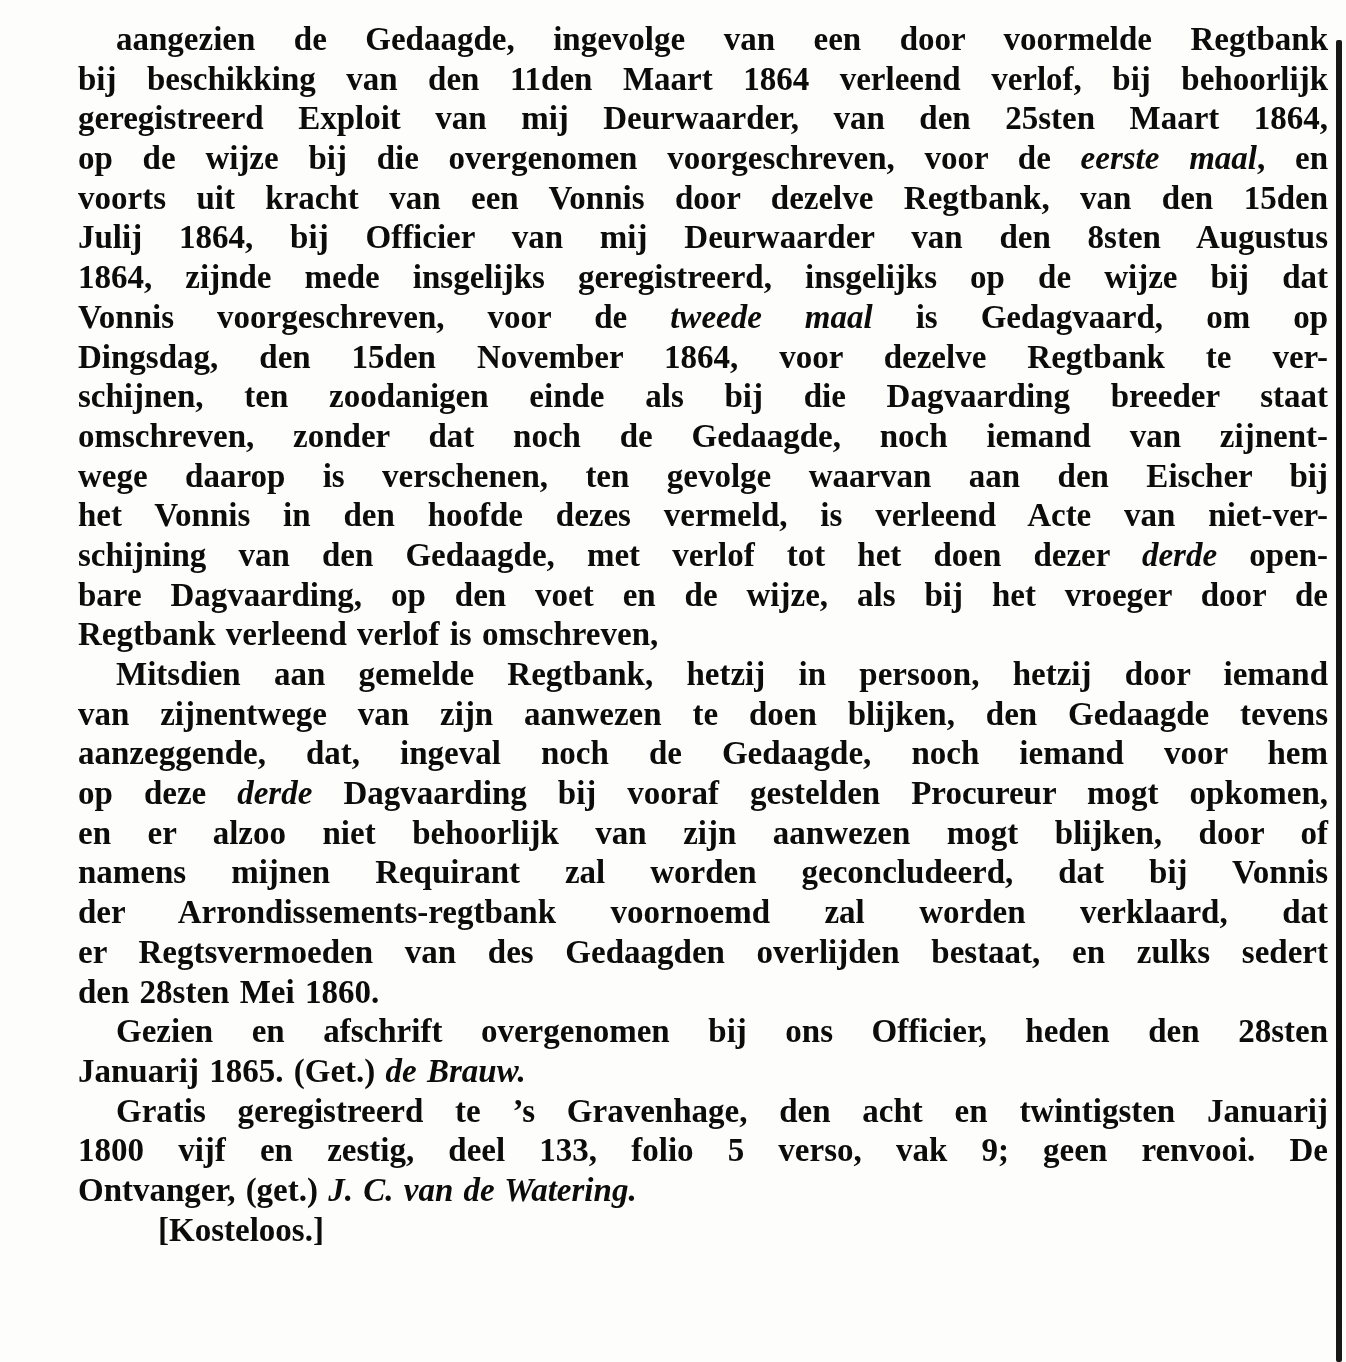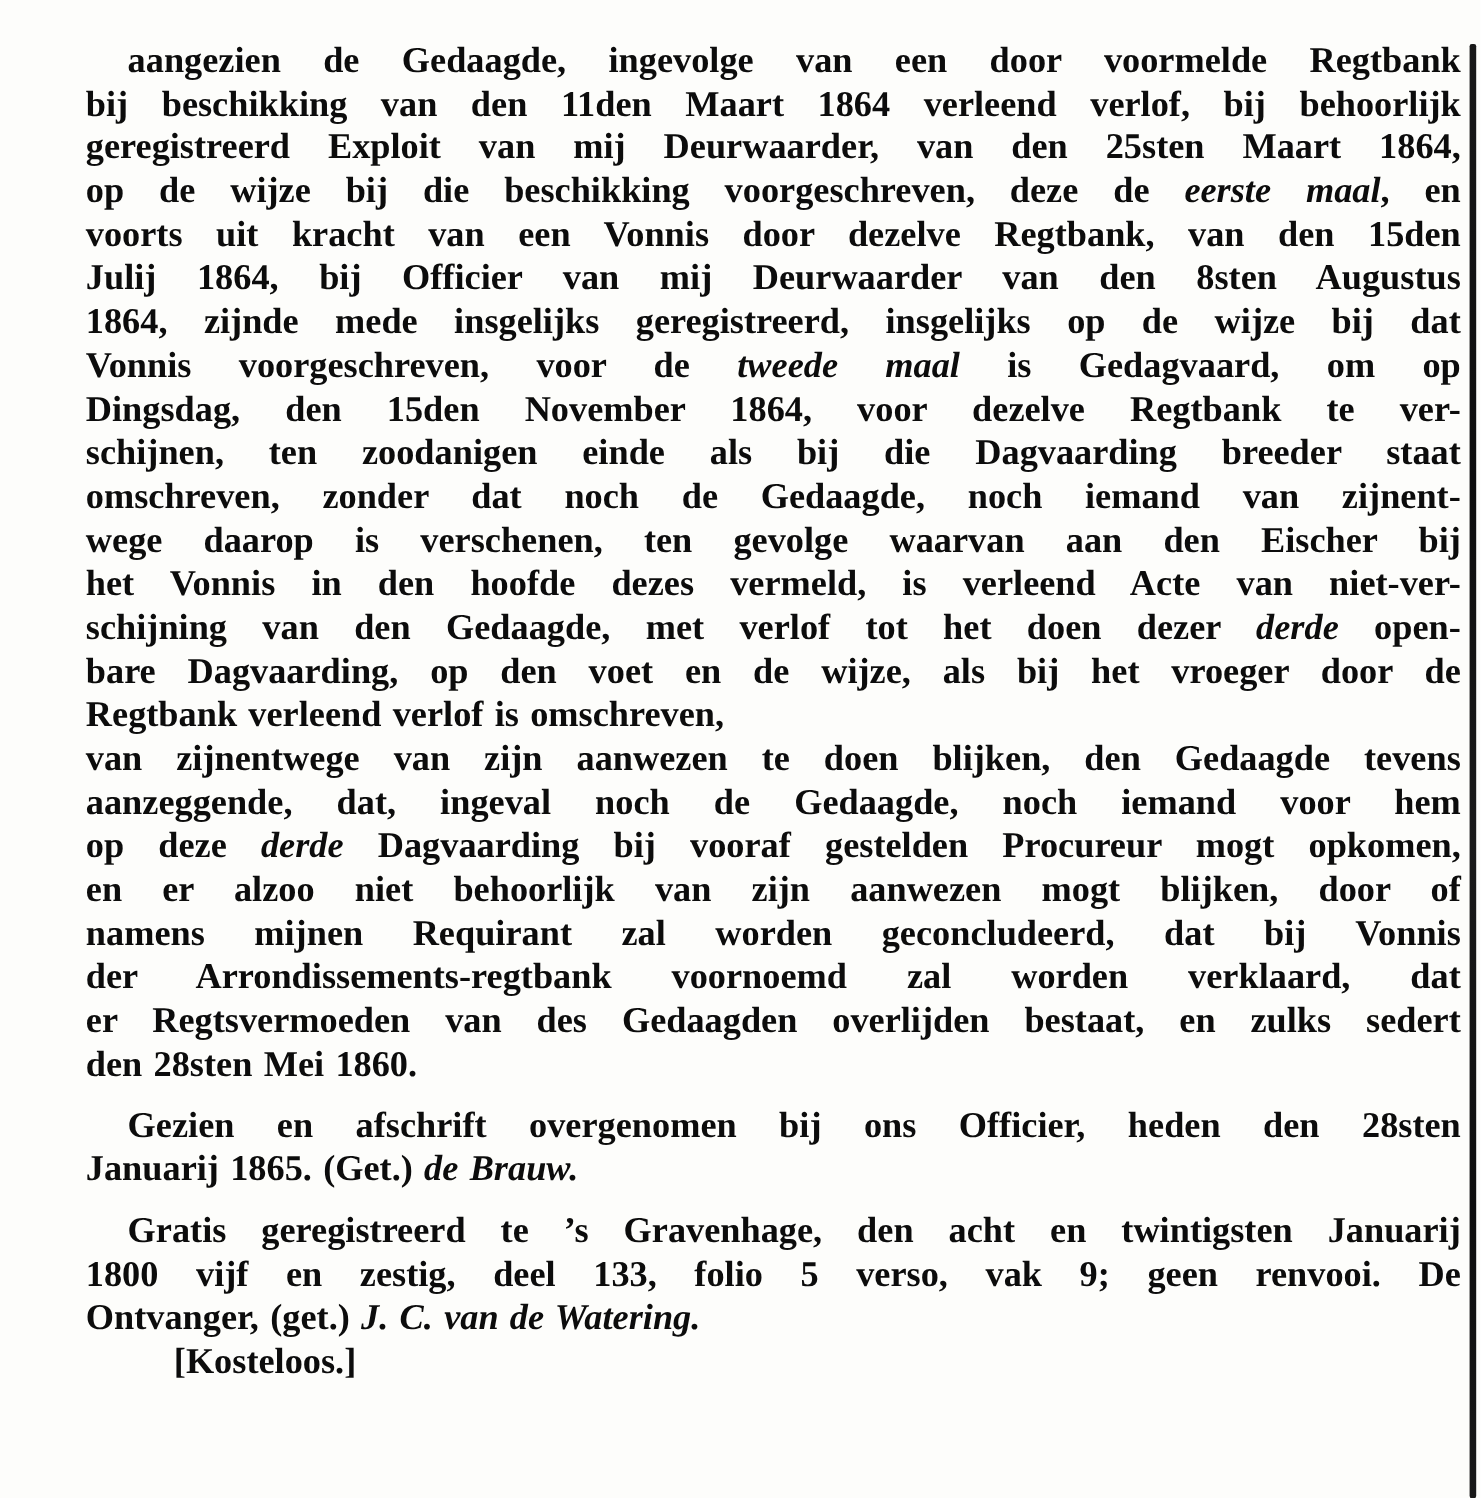--- a/index.html
+++ b/index.html
@@ -28,21 +28,21 @@
     height: 39.7px;
     line-height: 39.7px;
     white-space: nowrap;
     word-spacing: 2px;
   }
   .line.j {
     white-space: normal;
     text-align: justify;
     text-align-last: justify;
   }
-  .line.ind { text-indent: 38px; margin-top: 16px; }
+  .line.ind { text-indent: 38px; }
   .line.ind2 { text-indent: 80px; }
   .line.sig {
     padding-left: 470px;
     letter-spacing: 1px;
     word-spacing: 6px;
   }
   .it { font-style: italic; }
   .sc { font-variant: small-caps; letter-spacing: 2px; }
   .column-rule {
     position: absolute;
@@ -55,33 +55,34 @@
   }
 </style>
 </head>
 <body>
 
 <div class="page">
   <div class="text-block">
       <div class="line j ind"><span>aangezien de Gedaagde, ingevolge van een door voormelde Regtbank</span></div>
       <div class="line j"><span>bij beschikking van den 11den Maart 1864 verleend verlof, bij behoorlijk</span></div>
       <div class="line j"><span>geregistreerd Exploit van mij Deurwaarder, van den 25sten Maart 1864,</span></div>
-      <div class="line j"><span>op de wijze bij die beschikking voorgeschreven, deze de </span><span class="it">eerste maal</span><span>, en</span></div>
+      <div class="line j"><span>op de wijze bij die overgenomen voorgeschreven, voor de </span><span class="it">eerste maal</span><span>, en</span></div>
       <div class="line j"><span>voorts uit kracht van een Vonnis door dezelve Regtbank, van den 15den</span></div>
       <div class="line j"><span>Julij 1864, bij Officier van mij Deurwaarder van den 8sten Augustus</span></div>
       <div class="line j"><span>1864, zijnde mede insgelijks geregistreerd, insgelijks op de wijze bij dat</span></div>
       <div class="line j"><span>Vonnis voorgeschreven, voor de </span><span class="it">tweede maal</span><span> is Gedagvaard, om op</span></div>
       <div class="line j"><span>Dingsdag, den 15den November 1864, voor dezelve Regtbank te ver-</span></div>
       <div class="line j"><span>schijnen, ten zoodanigen einde als bij die Dagvaarding breeder staat</span></div>
       <div class="line j"><span>omschreven, zonder dat noch de Gedaagde, noch iemand van zijnent-</span></div>
       <div class="line j"><span>wege daarop is verschenen, ten gevolge waarvan aan den Eischer bij</span></div>
       <div class="line j"><span>het Vonnis in den hoofde dezes vermeld, is verleend Acte van niet-ver-</span></div>
       <div class="line j"><span>schijning van den Gedaagde, met verlof tot het doen dezer </span><span class="it">derde</span><span> open-</span></div>
       <div class="line j"><span>bare Dagvaarding, op den voet en de wijze, als bij het vroeger door de</span></div>
       <div class="line"><span>Regtbank verleend verlof is omschreven,</span></div>
+      <div class="line j ind"><span>Mitsdien aan gemelde Regtbank, hetzij in persoon, hetzij door iemand</span></div>
       <div class="line j"><span>van zijnentwege van zijn aanwezen te doen blijken, den Gedaagde tevens</span></div>
       <div class="line j"><span>aanzeggende, dat, ingeval noch de Gedaagde, noch iemand voor hem</span></div>
       <div class="line j"><span>op deze </span><span class="it">derde</span><span> Dagvaarding bij vooraf gestelden Procureur mogt opkomen,</span></div>
       <div class="line j"><span>en er alzoo niet behoorlijk van zijn aanwezen mogt blijken, door of</span></div>
       <div class="line j"><span>namens mijnen Requirant zal worden geconcludeerd, dat bij Vonnis</span></div>
       <div class="line j"><span>der Arrondissements-regtbank voornoemd zal worden verklaard, dat</span></div>
       <div class="line j"><span>er Regtsvermoeden van des Gedaagden overlijden bestaat, en zulks sedert</span></div>
       <div class="line"><span>den 28sten Mei 1860.</span></div>
       <div class="line j ind"><span>Gezien en afschrift overgenomen bij ons Officier, heden den 28sten</span></div>
       <div class="line"><span>Januarij 1865.  (Get.) </span><span class="it">de Brauw.</span></div>

